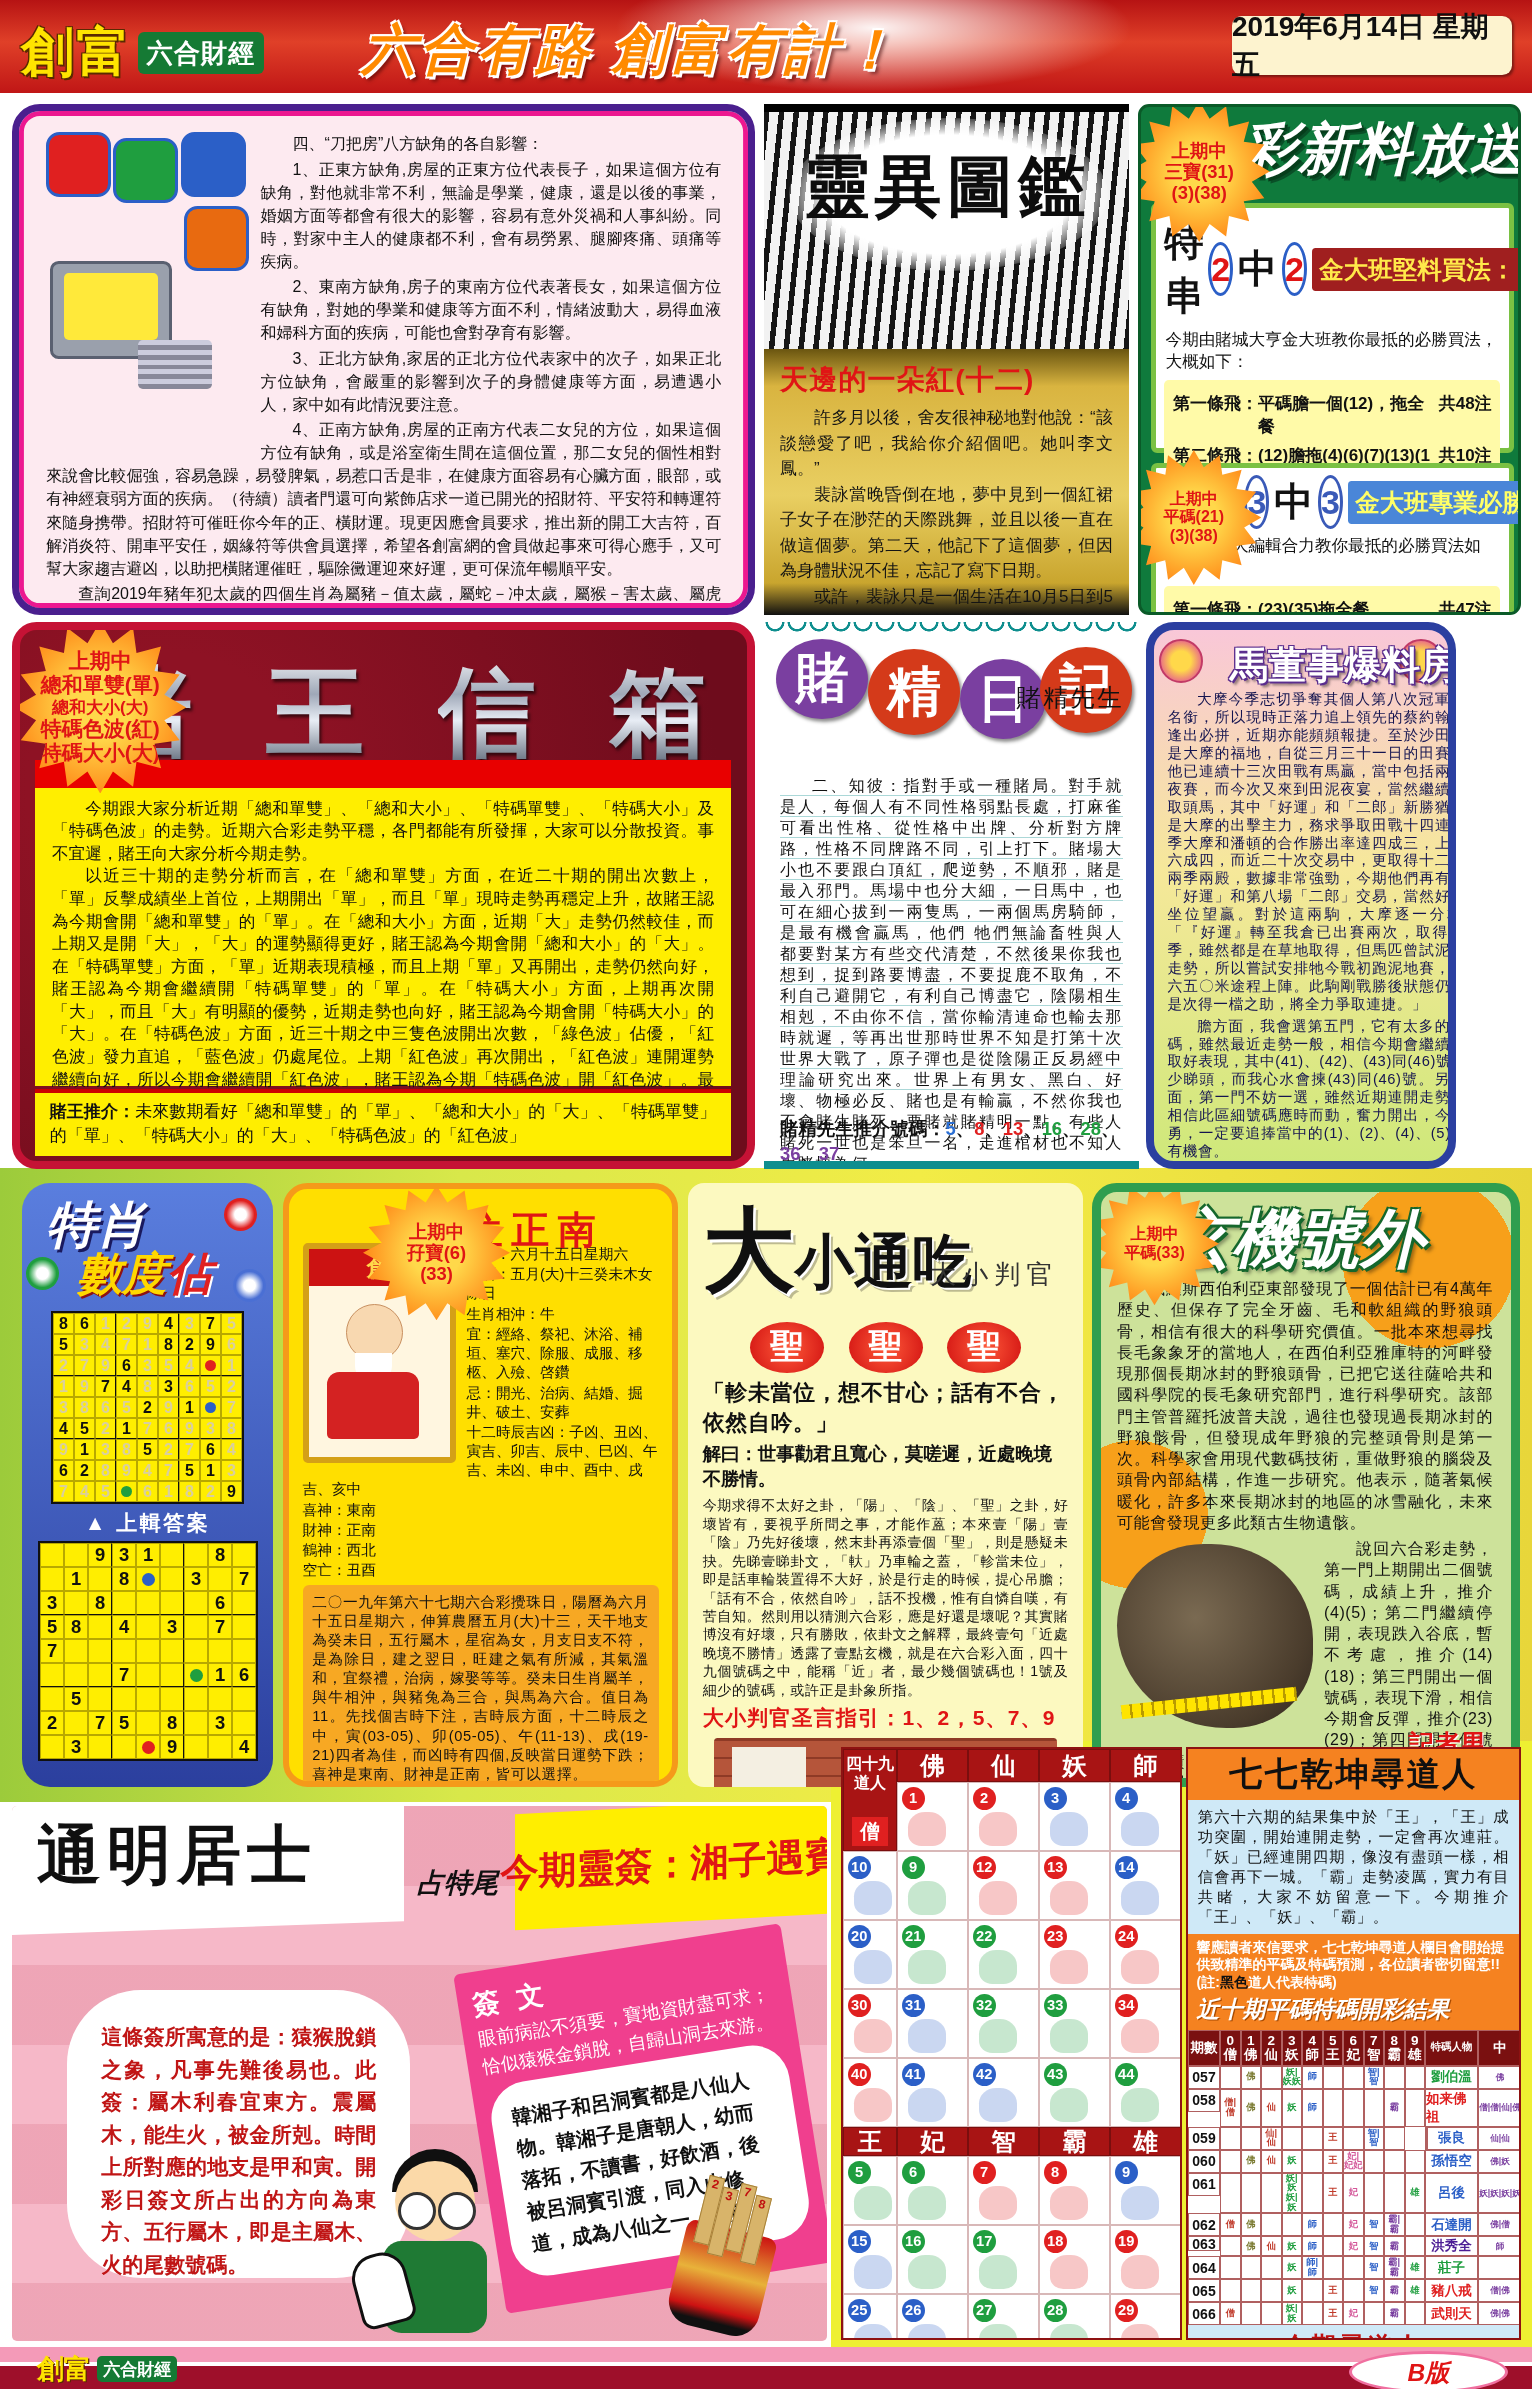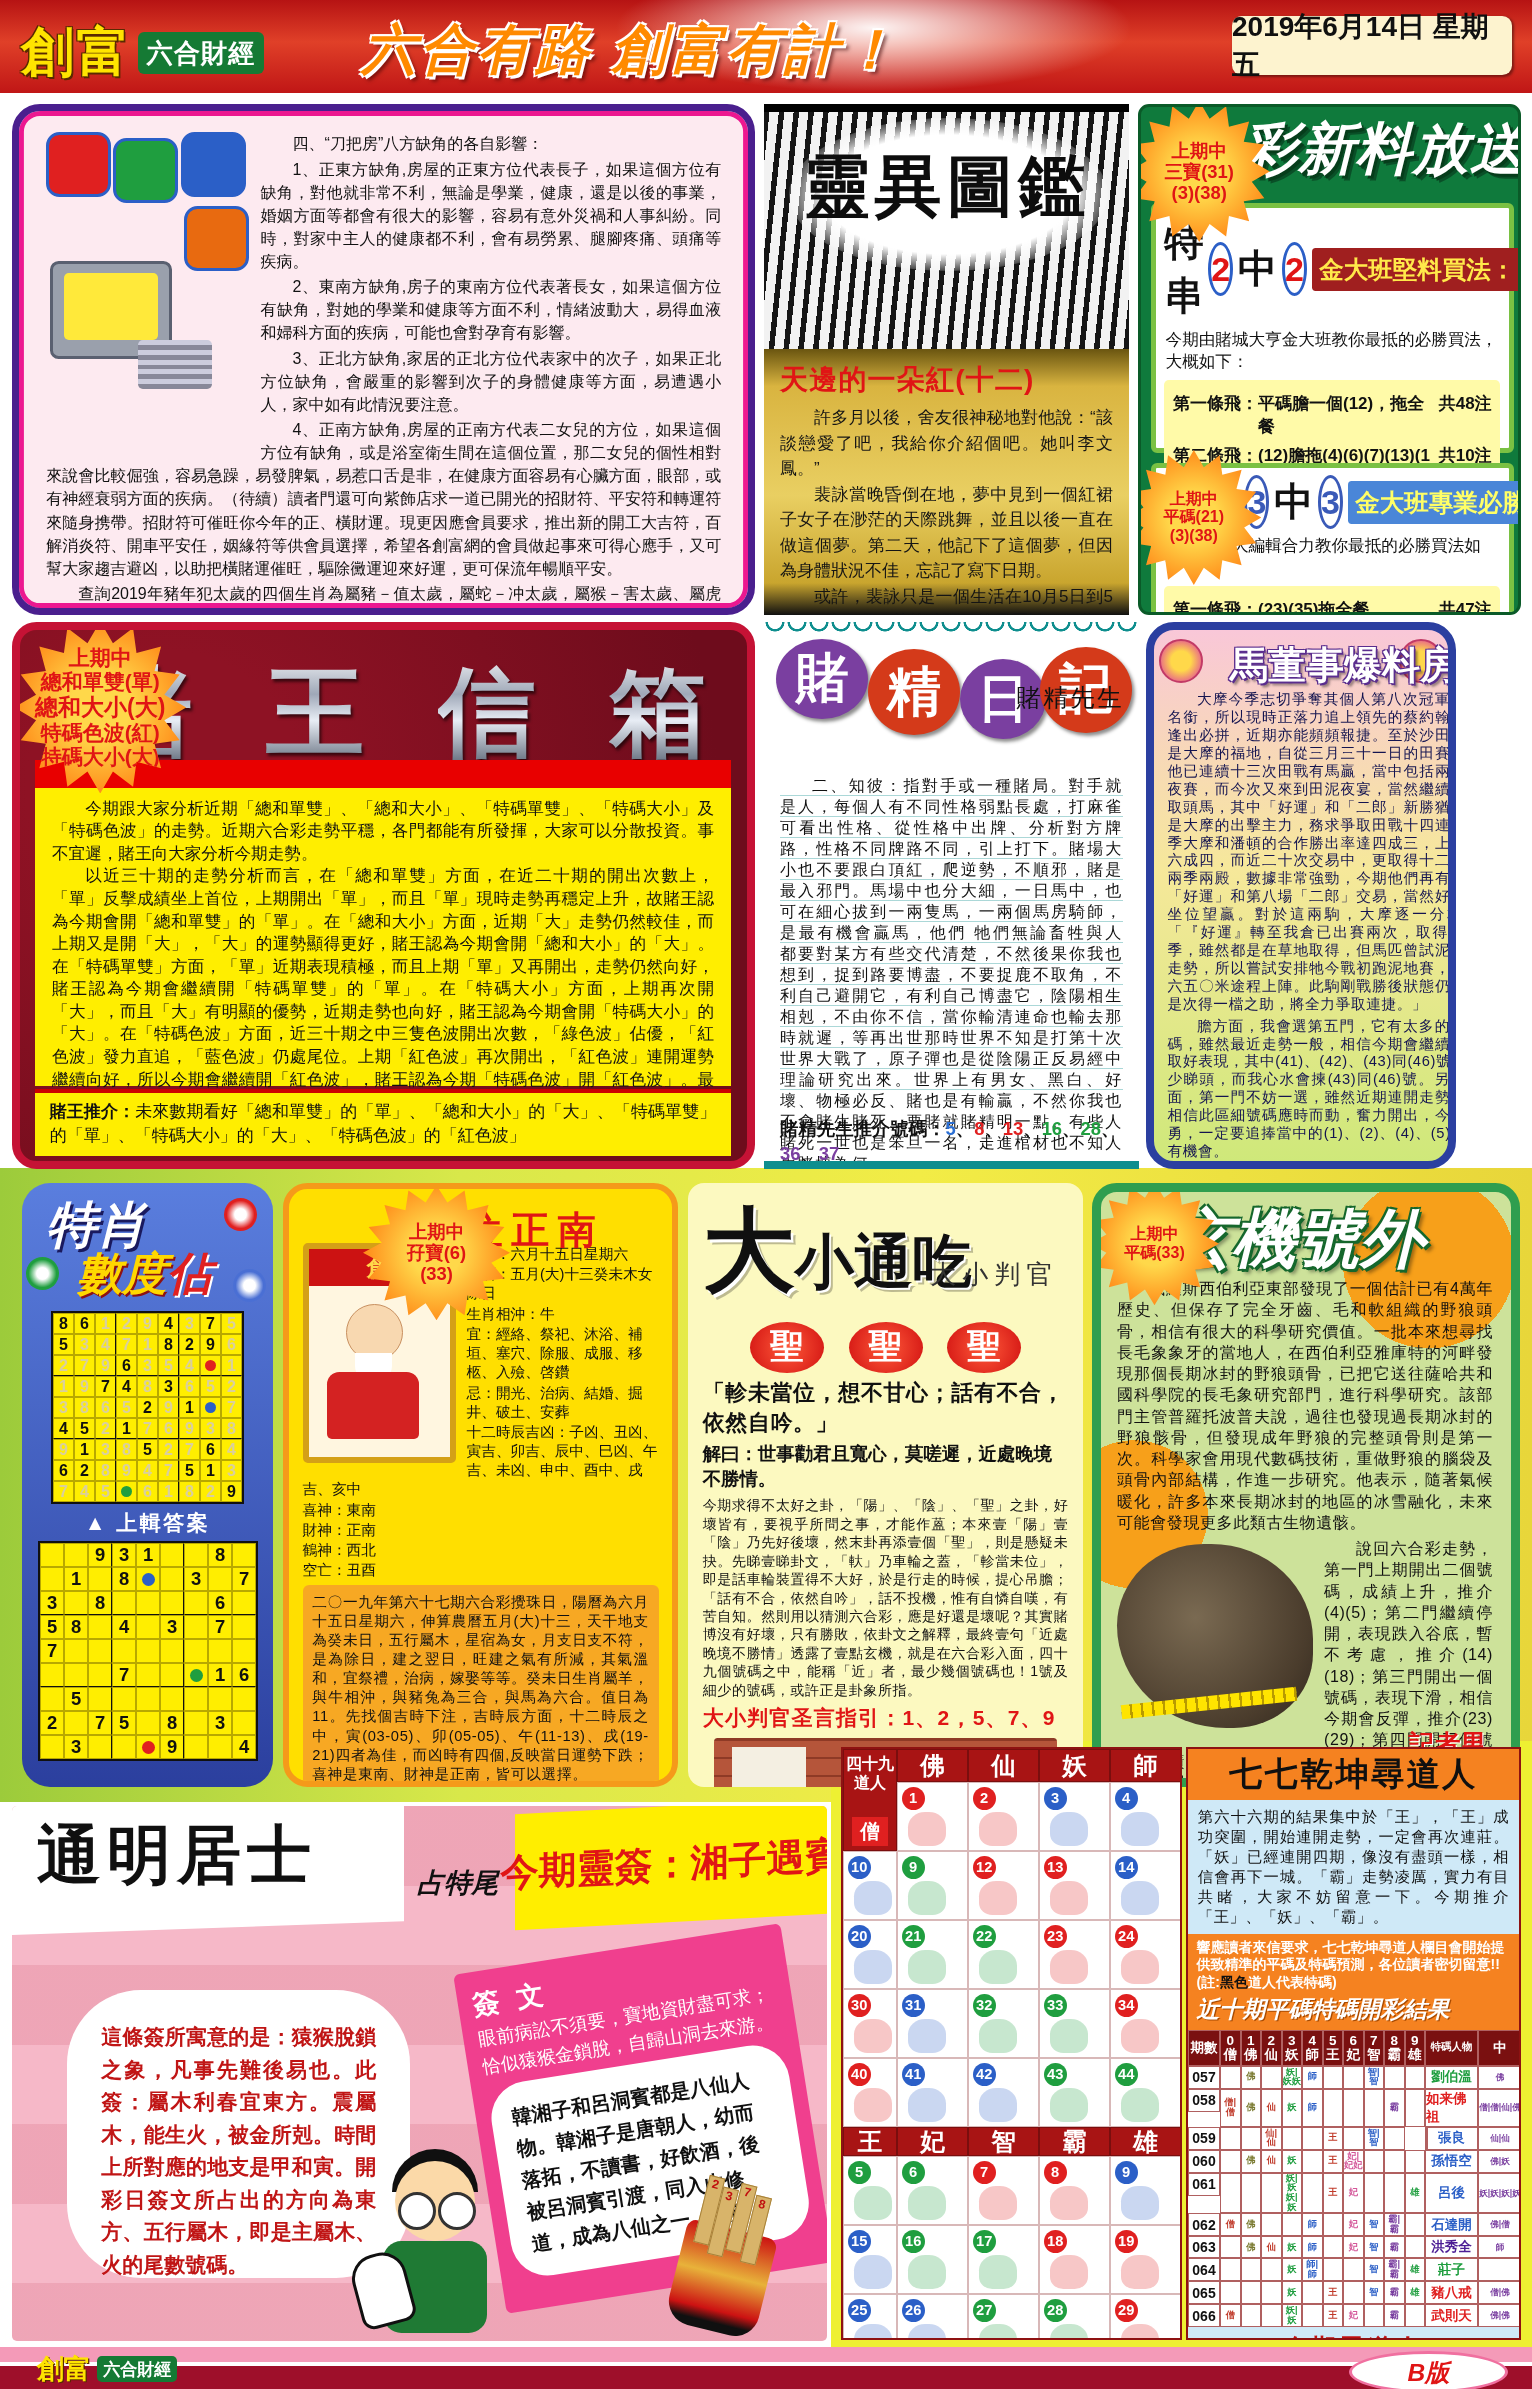--- a/index.html
+++ b/index.html
@@ -330,21 +330,21 @@
   <div class="panel p-king">
     <div class="king-title">
         <span>賭</span>
         <span>王</span>
         <span>信</span>
         <span>箱</span>
       </div>
     <div class="star abs" style="left:-6.1px;top:-8.6px;width:172px;height:172px">
         <div class="line" style="font-size: 21px;">上期中</div>
         <div class="line" style="font-size: 21px;">總和單雙(單)</div>
-        <div class="line" style="font-size: 23px; text-align: center;">總和大小(大)</div>
+        <div class="line" style="font-size: 17px; text-align: center;">總和大小(大)</div>
         <div class="line" style="font-size: 21px;">特碼色波(紅)</div>
         <div class="line" style="font-size: 21px;">特碼大小(大)</div>
       </div>
     <div class="king-strip"></div>
     <div class="king-body">
         <p>今期跟大家分析近期「總和單雙」、「總和大小」、「特碼單雙」、「特碼大小」及「特碼色波」的走勢。近期六合彩走勢平穩，各門都能有所發揮，大家可以分散投資。事不宜遲，賭王向大家分析今期走勢。</p>
         <p>以近三十期的走勢分析而言，在「總和單雙」方面，在近二十期的開出次數上，「單」反擊成績坐上首位，上期開出「單」，而且「單」現時走勢再穩定上升，故賭王認為今期會開「總和單雙」的「單」。在「總和大小」方面，近期「大」走勢仍然較佳，而上期又是開「大」，「大」的運勢顯得更好，賭王認為今期會開「總和大小」的「大」。在「特碼單雙」方面，「單」近期表現積極，而且上期「單」又再開出，走勢仍然向好，賭王認為今期會繼續開「特碼單雙」的「單」。在「特碼大小」方面，上期再次開「大」，而且「大」有明顯的優勢，近期走勢也向好，賭王認為今期會開「特碼大小」的「大」。在「特碼色波」方面，近三十期之中三隻色波開出次數，「綠色波」佔優，「紅色波」發力直追，「藍色波」仍處尾位。上期「紅色波」再次開出，「紅色波」連開運勢繼續向好，所以今期會繼續開「紅色波」，賭王認為今期「特碼色波」開「紅色波」。最後賭王贈各讀者一句：賭無必勝，小注怡情，大注亂性，量力而為。</p>
       </div>
     <div class="king-tip">
       <b>賭王推介：</b><span>未來數期看好「總和單雙」的「單」、「總和大小」的「大」、「特碼單雙」的「單」、「特碼大小」的「大」、「特碼色波」的「紅色波」</span>
@@ -1002,21 +1002,21 @@
         <div class="qcell qtx" style="color: rgb(192, 58, 42);"></div>
         <div class="qcell qtx" style="color: rgb(31, 158, 63);"></div>
         <div class="qcell qtx" style="color: rgb(43, 95, 199);">師</div>
         <div class="qcell qtx" style="color: rgb(192, 58, 42);"></div>
         <div class="qcell qtx" style="color: rgb(212, 88, 154);">妃</div>
         <div class="qcell qtx" style="color: rgb(43, 95, 199);">智</div>
         <div class="qcell qtx" style="color: rgb(122, 63, 160);">霸|霸</div>
         <div class="qcell qtx" style="color: rgb(31, 158, 63);"></div>
         <div class="qcell qperson" style="color: rgb(43, 95, 199);">石達開</div>
         <div class="qcell qhit">佛|僧</div>
-        <div class="qcell qissue" style="height: 22px;">063</div>
+        <div class="qcell qissue" style="height: 15px;">063</div>
         <div class="qcell qtx" style="color: rgb(192, 58, 42);"></div>
         <div class="qcell qtx" style="color: rgb(122, 122, 48);">佛</div>
         <div class="qcell qtx" style="color: rgb(192, 58, 42);">仙</div>
         <div class="qcell qtx" style="color: rgb(31, 158, 63);">妖</div>
         <div class="qcell qtx" style="color: rgb(43, 95, 199);">師</div>
         <div class="qcell qtx" style="color: rgb(192, 58, 42);"></div>
         <div class="qcell qtx" style="color: rgb(212, 88, 154);">妃</div>
         <div class="qcell qtx" style="color: rgb(43, 95, 199);">智</div>
         <div class="qcell qtx" style="color: rgb(122, 63, 160);">霸</div>
         <div class="qcell qtx" style="color: rgb(31, 158, 63);"></div>

